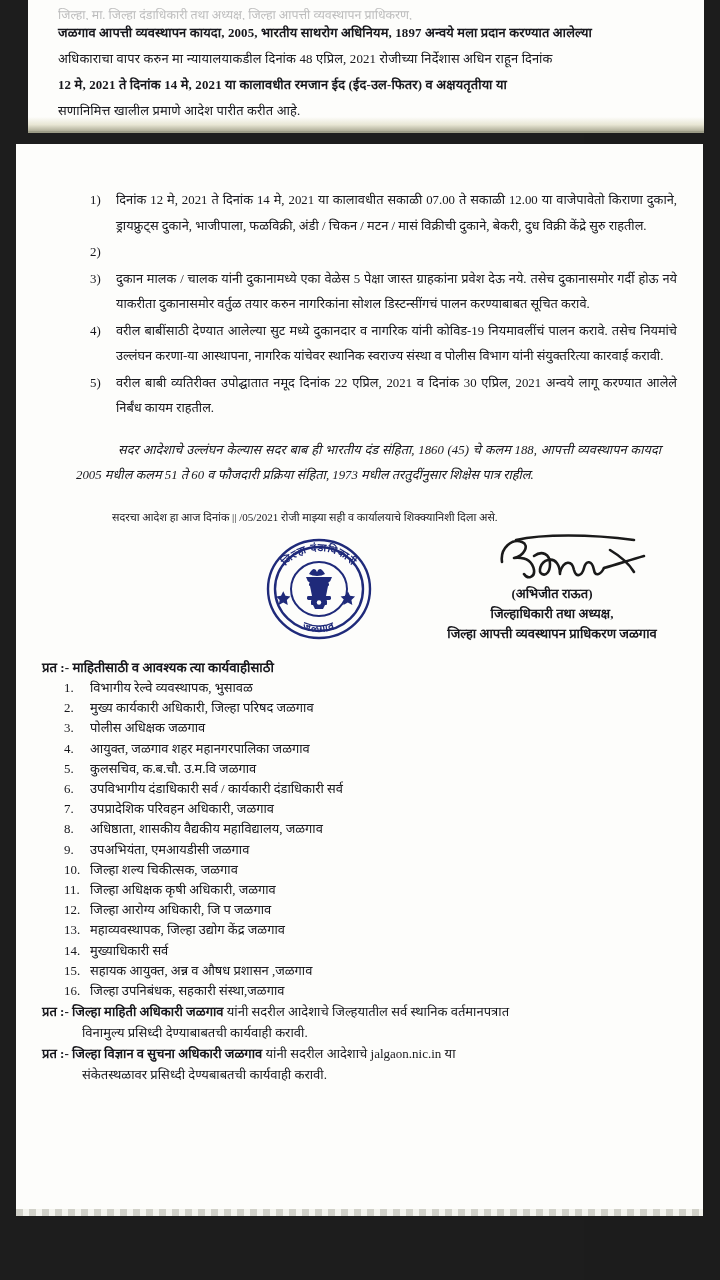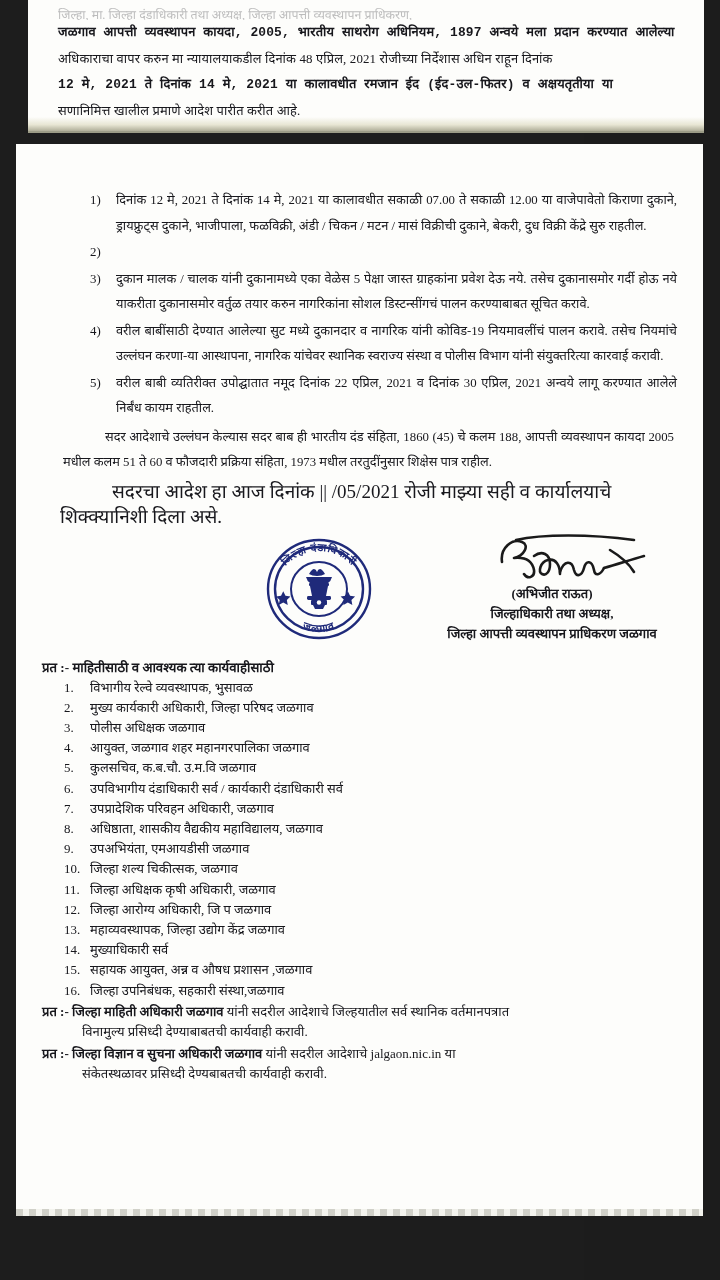--- a/index.html
+++ b/index.html
@@ -38,21 +38,21 @@
     opacity:.85;
   }
 
   
   .ln{
     font-size:12.9px;
     line-height:26px;
     letter-spacing:.15px;
     white-space:nowrap;
   }
-  .b{font-weight:700;font-family:Liberation Mono, monospace;}
+  .b{font-weight:700;}
   .cut-line{
     font-size:12.4px;line-height:15px;
     color:#6f6f72;opacity:.45;
     overflow:hidden;height:12px;
     filter:blur(.4px);
     white-space:nowrap;
   }
 
   
   .clause{
@@ -68,26 +68,27 @@
   .clause .body{
     flex:1;
     font-size:12.8px;line-height:25.5px;
     text-align:justify;
     text-justify:inter-word;
   }
 
   .para{
     font-size:12.8px;line-height:25.5px;
     text-align:justify;
-    margin:3px;
+    margin:16px;
     padding-left:18px;
     text-indent:42px;
+    font-style:italic;
   }
   .para-mid{
-    font-size:19px;line-height:25.5px;
+    font-size:11px;line-height:25.5px;
     padding-left:18px;
     text-indent:52px;
     margin:0;
   }
 
   
   .sigzone{position:relative;height:118px;margin-top:6px;}
   .seal{
     position:absolute;left:218px;top:-2px;width:118px;height:112px;
   }

